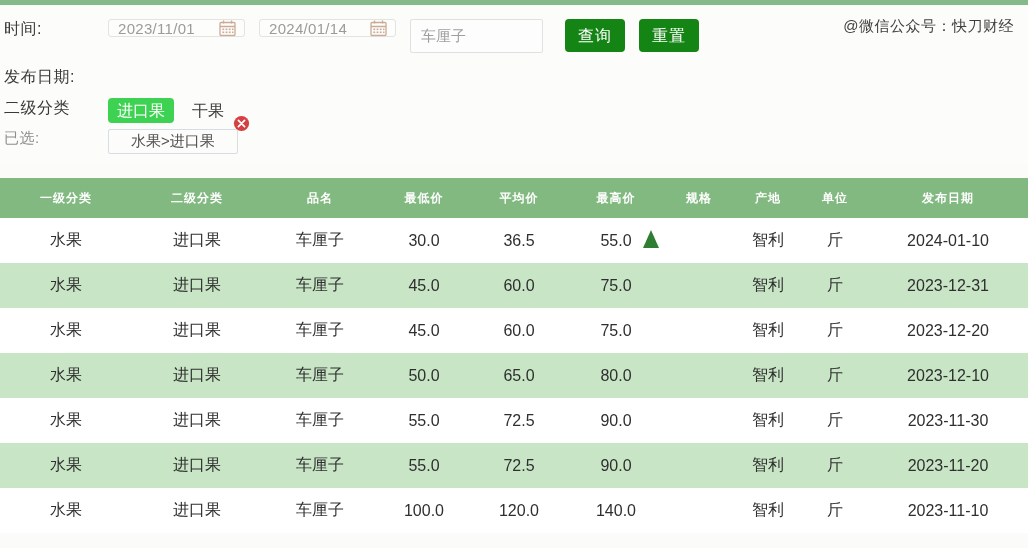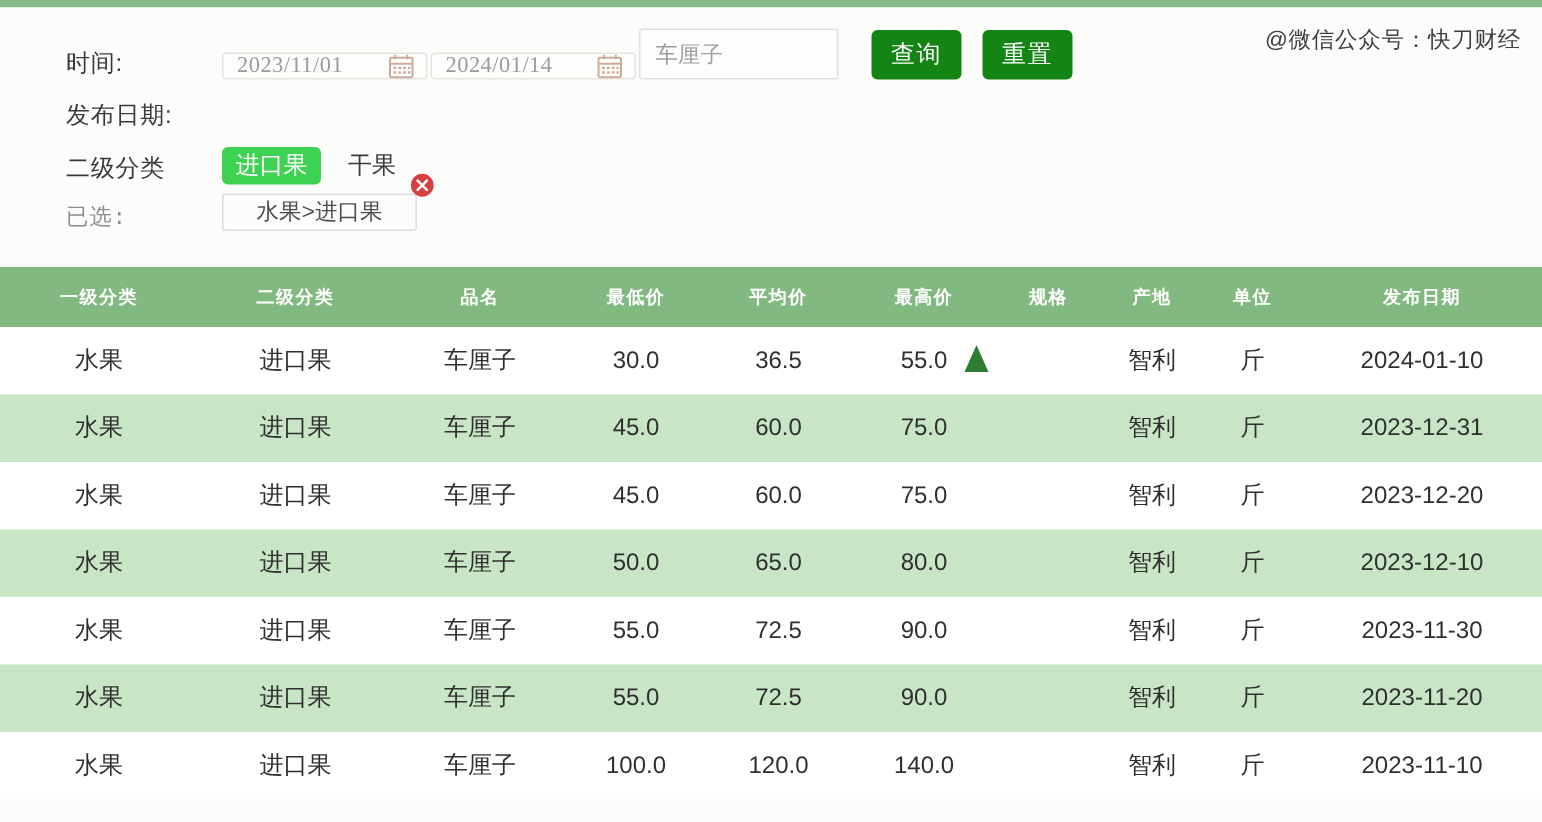--- a/index.html
+++ b/index.html
@@ -30,27 +30,26 @@
     position: absolute;
     top: 5px; left: 0;
     width: 1028px;
     height: 160px;
     background: #fcfcfa;
   }
 
   .filter-row {
     position: absolute;
     display: flex;
-    align-items: flex-end;
-    padding-left: 40px;
+    align-items: flex-start;
   }
   .row-time      { top: 14px;  left: 0; }
   .row-cat1      { top: 62px;  left: 0; }
   .row-cat2      { top: 93px;  left: 0; }
-  .row-selected  { top: 124px; left: 0; font-family: Liberation Mono, monospace; }
+  .row-selected  { top: 124px; left: 0; }
 
   .flabel {
     width: 108px;
     padding-left: 4px;
     box-sizing: border-box;
     font-size: 16px;
     color: #3a3a3a;
     letter-spacing: 0.5px;
     white-space: nowrap;
   }
@@ -60,22 +59,21 @@
   .date-field {
     position: relative;
     width: 137px;
     height: 18px;
     background: #fdfdfc;
     border: 1px solid #e3e3e0;
     border-radius: 3px;
     display: flex;
     align-items: center;
     box-sizing: border-box;
-    margin-right: 2px;
-    font-family: Liberation Serif, serif;
+    margin-right: 14px;
   }
   .date-text {
     font-size: 15px;
     color: #9b9b9b;
     padding-left: 9px;
     letter-spacing: 0.3px;
     white-space: nowrap;
   }
   .cal-icon {
     position: absolute;

